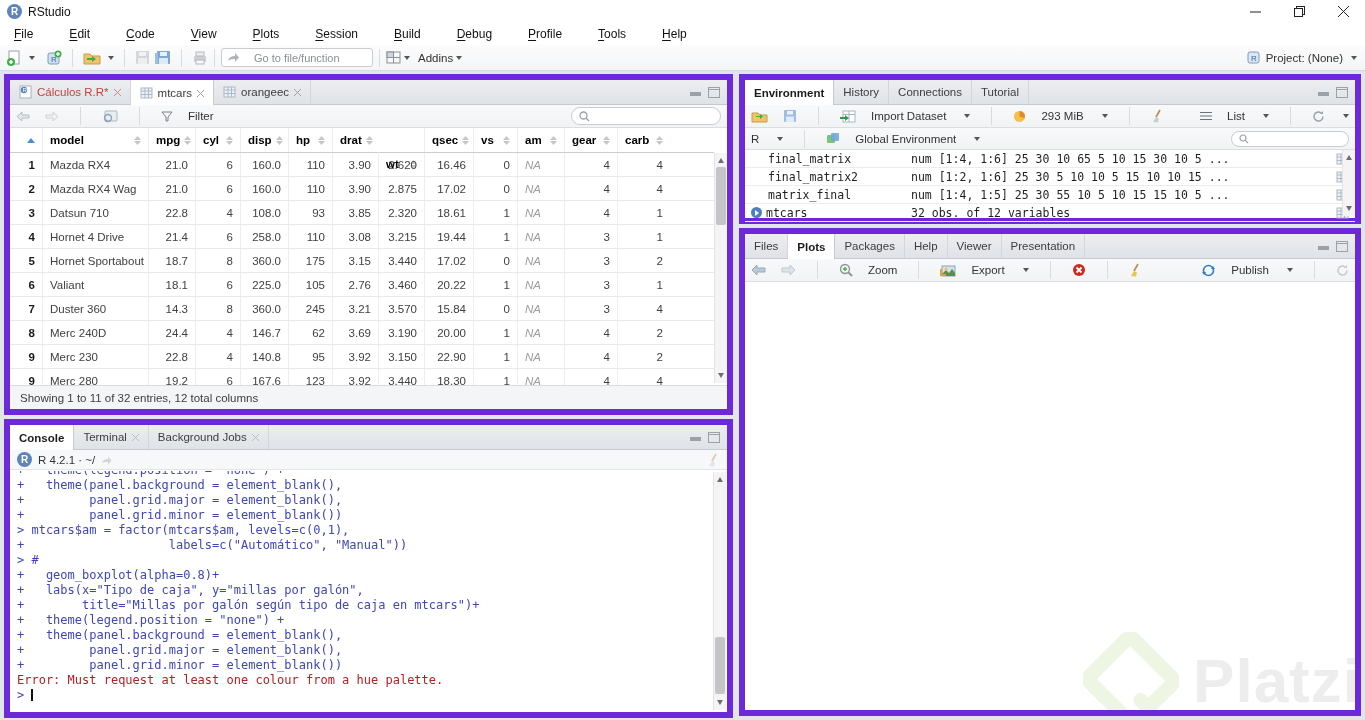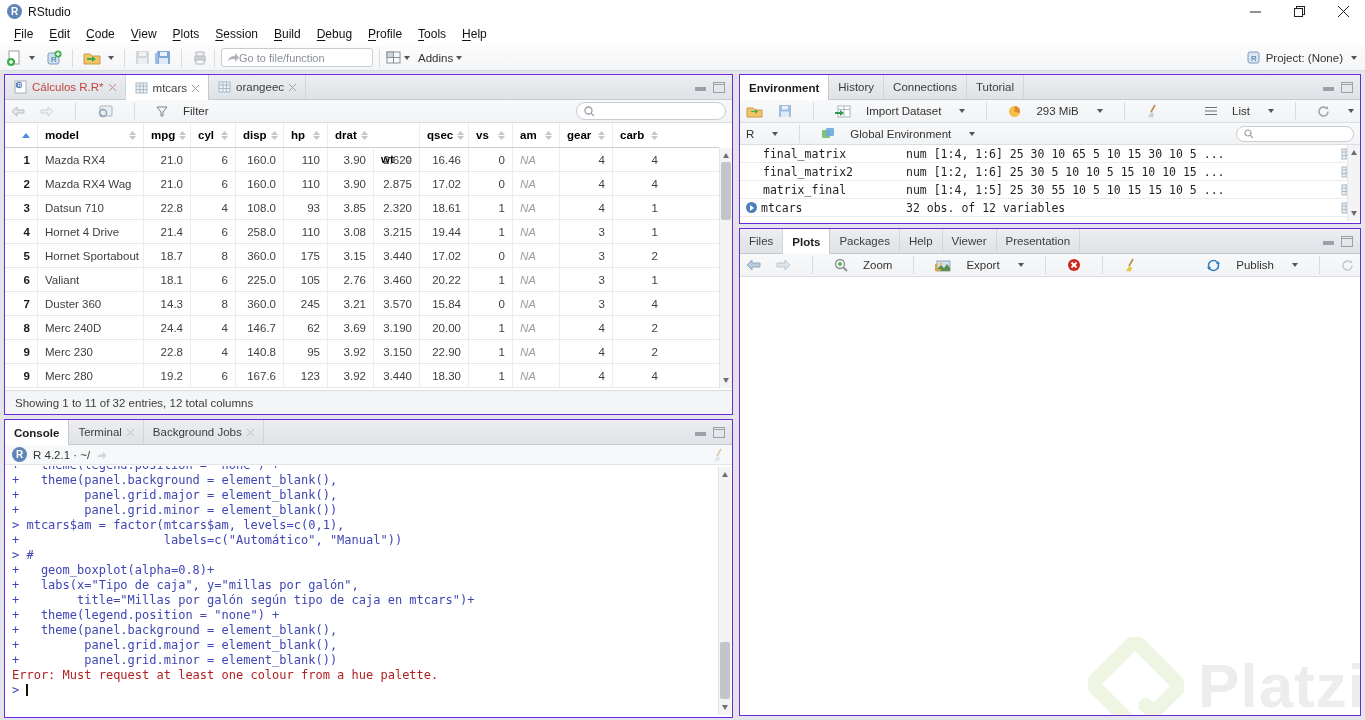--- a/index.html
+++ b/index.html
@@ -12,42 +12,42 @@
     display:flex; align-items:center; }
   .titlebar .appicon { width:15px; height:15px; border-radius:50%; background:#5f84b8;
     color:#fff; font-size:10px; font-weight:bold; display:flex; align-items:center;
     justify-content:center; margin:0 6px 0 7px; }
   .titlebar .title { font-size:12px; color:#111; }
   .win-btns { margin-left:auto; display:flex; height:100%; }
   .win-btn { width:44px; height:100%; display:flex; align-items:center; justify-content:center; }
   .win-btn svg { stroke:#222; }
 
   .menubar { position:absolute; left:0; top:23px; width:1365px; height:22px; background:#fff;
-    display:flex; align-items:center; padding-left:6px; }
+    display:flex; align-items:center; padding-left:6px;gap:20px; }
   .menu-item { font-size:12px; color:#111; padding:2px 8px; }
   .menu-item u { text-underline-offset:2px; }
 
   .toolbar { position:absolute; left:0; top:45px; width:1365px; height:26px;
     background:linear-gradient(#fcfcfd,#f4f5f6); border-bottom:1px solid #d7dade;
     display:flex; align-items:center; padding-left:6px; }
   .tb-group { display:flex; align-items:center; gap:4px; }
   .tb-sep { width:1px; height:18px; background:#d9dcdf; margin:0 6px; }
   .caret { width:0; height:0; border-left:3.5px solid transparent; border-right:3.5px solid transparent;
     border-top:4px solid #555; display:inline-block; margin-left:3px; }
   .goto-box { display:flex; align-items:center; width:152px; height:19px; border:1px solid #c9cdd2;
-    border-radius:3px; background:#fff; padding:0 5px; gap:0; }
+    border-radius:3px; background:#fff; padding:0 5px; gap:15px; }
   .goto-box input { border:none; outline:none; width:115px; font-size:11px; color:#444;
     font-family:"Liberation Sans",sans-serif; }
   .goto-box input::placeholder { color:#8a9097; }
   .tb-label { font-size:11.5px; color:#333; }
   .project-sel { margin-left:auto; margin-right:8px; display:flex; align-items:center; gap:5px; }
 
   
   .workspace { position:absolute; left:0; top:71px; width:1365px; height:649px; background:#e2e5e9; }
-  .pane { position:absolute; background:#fff; border:1px solid #6d28d9; }
+  .pane { position:absolute; background:#fff; border:6px solid #6d28d9; }
 
   .tabstrip { display:flex; align-items:stretch; height:25px;
     background:linear-gradient(#eceef1,#dfe2e6); border-bottom:1px solid #c6cacf; }
   .tab { display:flex; align-items:center; gap:5px; padding:0 9px; font-size:11.5px; color:#3c3c3c;
     border-right:1px solid #d2d6da; white-space:nowrap; }
   .tab.active { background:#fff; margin-bottom:-1px; border-right:1px solid #c6cacf; }
   .tab.active.bold { font-weight:bold; color:#1c1c1c;justify-content:flex-end; }
   .tab .modified { color:#c0453e; }
   .panebtns { margin-left:auto; display:flex; align-items:center; gap:6px; padding-right:7px; }
 

